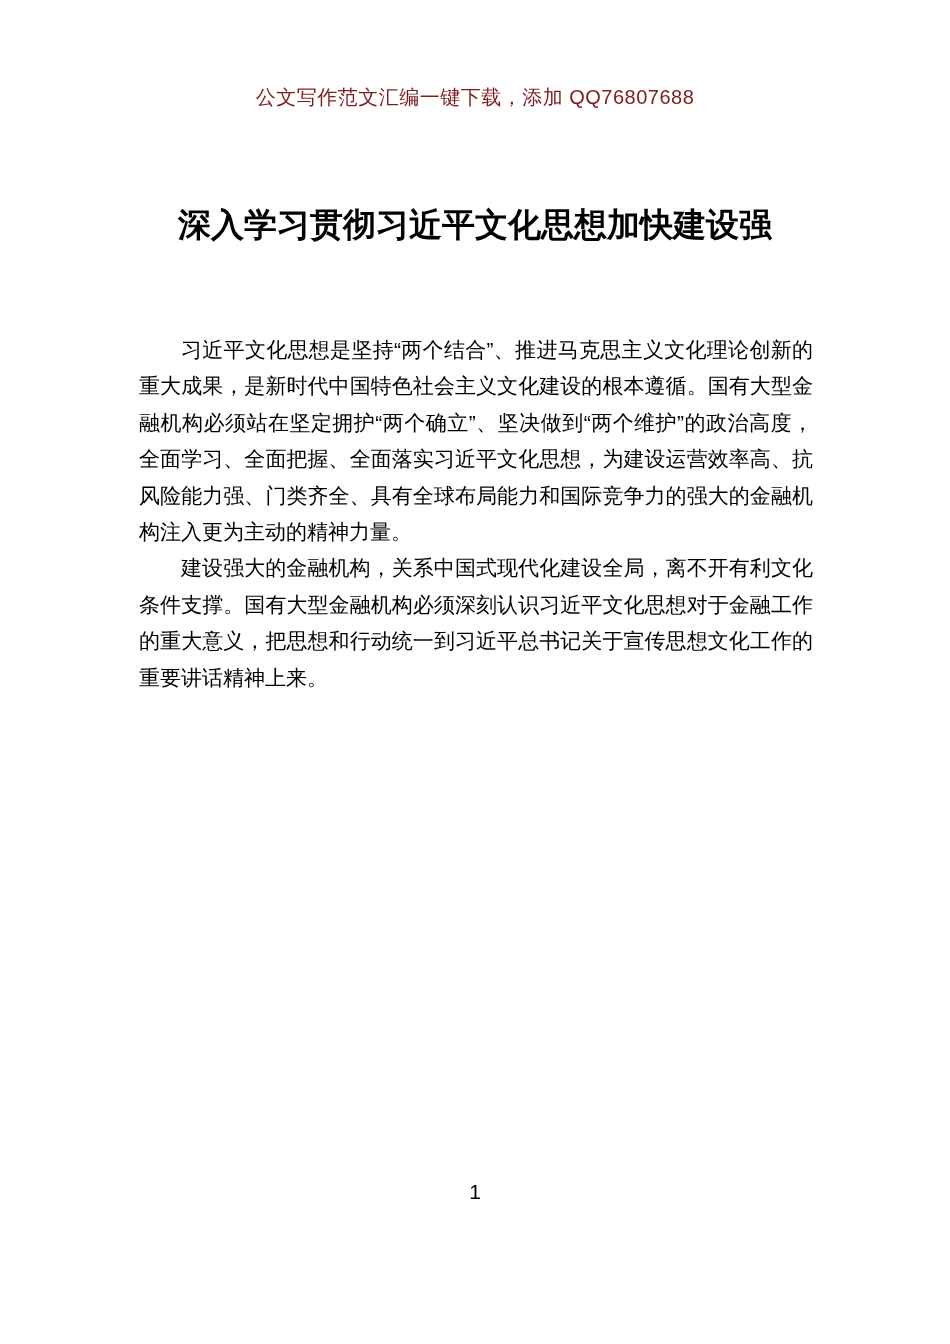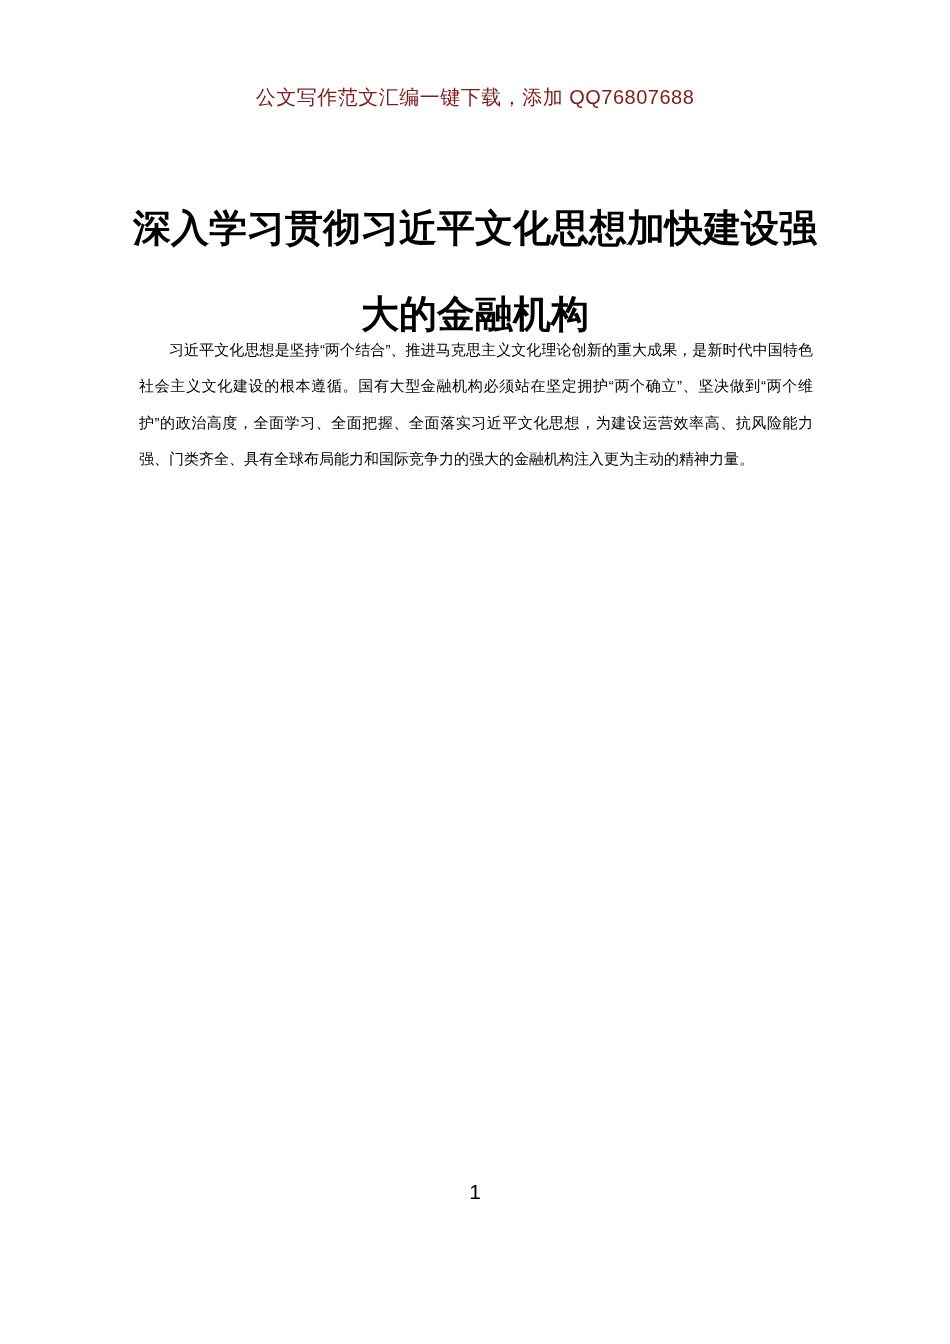--- a/index.html
+++ b/index.html
@@ -26,36 +26,36 @@
     font-size: 20px;
     color: #ff0000;
     letter-spacing: 0.5px;
   }
   .title {
     position: absolute;
     top: 160px;
     left: 0;
     width: 100%;
     text-align: center;
-    font-size: 38px;
+    font-size: 33px;
     font-weight: bold;
     line-height: 86px;
     color: #000000;
   }
   .title .title-line {
     display: block;
   }
   .doc-body {
     position: absolute;
     top: 332px;
     left: 139px;
     width: 674px;
     height: 840px;
     overflow: hidden;
-    font-size: 15px;
+    font-size: 21px;
     line-height: 36.4px;
     text-align: justify;
     text-justify: inter-ideograph;
     word-break: break-all;
   }
   .doc-body p.para {
     margin: 0;
     padding: 0;
     text-indent: 2em;
   }
@@ -71,22 +71,22 @@
 </style>
 </head>
 <body>
 
 <div class="page">
 
   <div class="notice" style="color: #7f1d1d;">公文写作范文汇编一键下载，添加 QQ76807688</div>
 
   <h1 class="title">
     <span class="title-line">深入学习贯彻习近平文化思想加快建设强</span>
-    <span class="title-line">大的金融机构</span>
   </h1>
 
   <div class="doc-body">
       <p class="para">习近平文化思想是坚持“两个结合”、推进马克思主义文化理论创新的重大成果，是新时代中国特色社会主义文化建设的根本遵循。国有大型金融机构必须站在坚定拥护“两个确立”、坚决做到“两个维护”的政治高度，全面学习、全面把握、全面落实习近平文化思想，为建设运营效率高、抗风险能力强、门类齐全、具有全球布局能力和国际竞争力的强大的金融机构注入更为主动的精神力量。</p>
+      <p class="para">建设强大的金融机构，关系中国式现代化建设全局，离不开有利文化条件支撑。国有大型金融机构必须深刻认识习近平文化思想对于金融工作的重大意义，把思想和行动统一到习近平总书记关于宣传思想文化工作的重要讲话精神上来。</p>
     </div>
 
   <div class="page-number">1</div>
 
 </div>
 
 </body></html>

